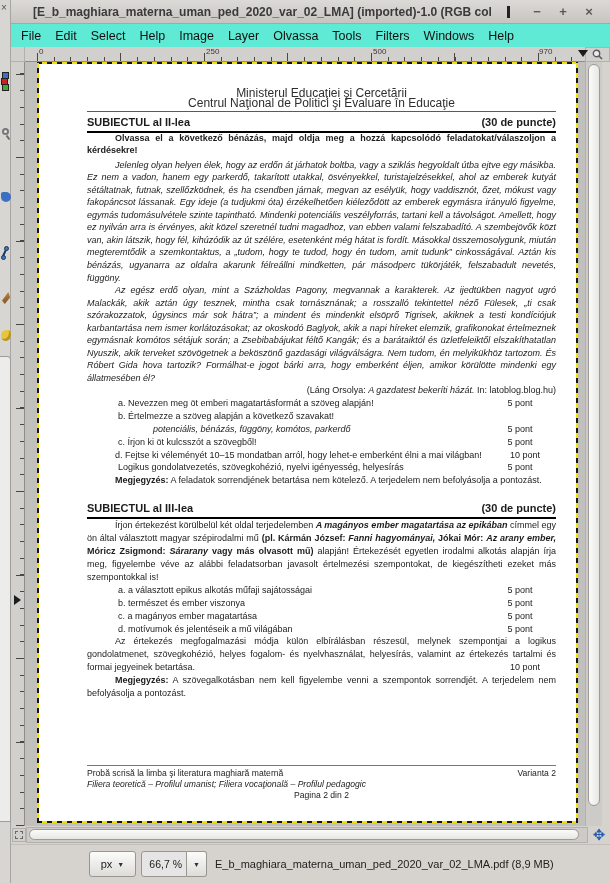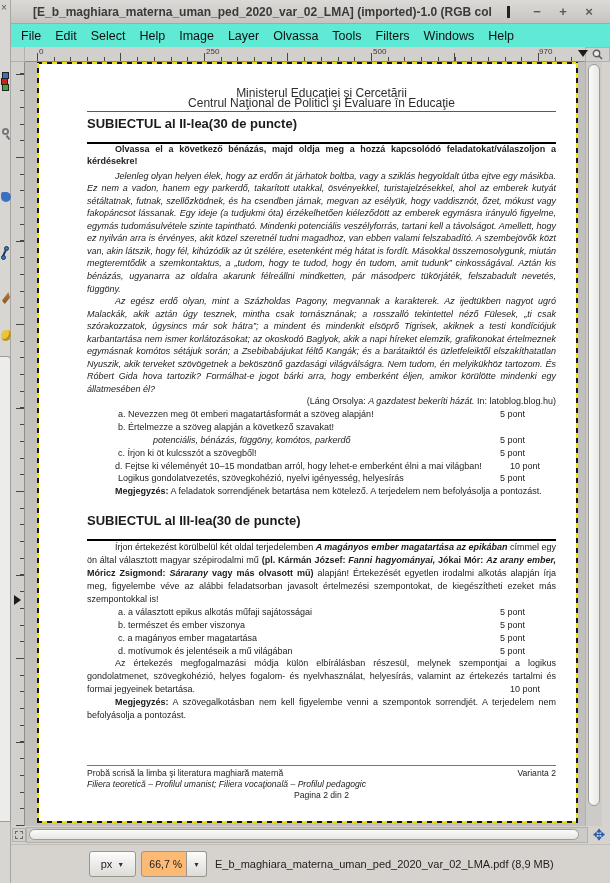--- a/index.html
+++ b/index.html
@@ -56,29 +56,29 @@
 
   
   .page { position:absolute; left:12px; top:0; width:541px; height:761px; background:#fff; overflow:hidden; }
   .lb { position:absolute; z-index:5; }
   .lb-h { height:2px; left:0; right:0; background:repeating-linear-gradient(90deg,#141414 0 5px,#f5e100 5px 10px); }
   .lb-v { width:2px; top:0; bottom:0; background:repeating-linear-gradient(0deg,#141414 0 5px,#f5e100 5px 10px); }
 
   .doc { position:relative; height:100%; padding:26px 22px 0 50px; color:#1c1c1c; font-size:9px; }
   .doc-header { text-align:center; font-size:12px; color:#2e2e2e; line-height:10px; }
   .doc-rule { border-top:1px solid #5a5a5a; margin:3px 0 4px; }
-  .subject-row { display:flex; font-weight:bold; font-size:13px; border-bottom:2px solid #000; padding-bottom:11px; margin-top:2px; }
+  .subject-row { display:flex; justify-content:space-between; font-weight:bold; font-size:11px; border-bottom:2px solid #000; padding-bottom:3px; margin-top:2px; }
   .intro { font-weight:bold; text-align:justify; text-indent:28px; line-height:11.8px; margin-bottom:2px; }
   .body-par { font-style:italic; text-align:justify; text-indent:28px; line-height:12.55px; }
   .attribution { text-align:right; line-height:12.5px; }
   .attribution .it { font-style:italic; }
   .task-row { display:flex; line-height:12.9px; }
   .task-text { flex:1; padding-left:31px; }
   .task-text.words { padding-left:66px; font-style:italic; }
-  .task-pts { min-width:56px; text-align:left; padding-right:16px; }
+  .task-pts { min-width:56px; text-align:center; padding-right:16px; }
   .jpar { text-align:justify; text-indent:28px; line-height:12.9px; }
   .jpar .pts-float { float:right; font-style:normal; margin-right:16px; }
   .note b { font-weight:bold; }
   .s3-gap { height:13px; }
   .seg-b { font-weight:bold; } .seg-bi { font-weight:bold; font-style:italic; }
   .doc-footer { position:absolute; left:50px; right:22px; bottom:22px; font-size:8.6px; line-height:11px; }
   .doc-footer .rule { border-top:1px solid #777; margin-bottom:2px; }
   .foot-row1 { display:flex; justify-content:space-between; }
   .foot-it { font-style:italic; }
   .foot-center { text-align:center; }
@@ -87,21 +87,21 @@
   .hscroll-row { height:18px; display:flex; align-items:center; padding:1px 0; }
   .quickmask-btn { width:14px; height:14px; margin-left:1px; border:1px solid #b3b1ad; background:#d2d0cc; display:flex; align-items:center; justify-content:center; }
   .qm-inner { width:8px; height:8px; border:1px dashed #6a6865; }
   .h-scrollbar { flex:1; height:16px; background:#cdcbc7; border:1px solid #b3b1ad; padding:1px 2px; }
   .h-thumb { height:11px; width:99%; background:linear-gradient(#fbfbfa,#e8e7e4); border:1px solid #9d9b97; border-radius:6px; }
   .nav-cross-btn { width:22px; text-align:center; font-size:15px; color:#2a5db0; line-height:16px; }
 
   .statusbar { flex:1; display:flex; align-items:center; padding-left:78px; background:#d6d3cf; border-top:1px solid #c2bfbb; }
   .unit-btn { height:26px; width:47px; background:linear-gradient(#fcfcfb,#dddcd9); border:1px solid #989document69; border:1px solid #98968f; border-radius:3px; display:flex; align-items:center; justify-content:center; gap:5px; font-size:11px; color:#222; }
   .drop-arrow { font-size:7px; color:#333; }
-  .zoom-box { height:26px; width:46px; margin-left:5px; background:#fdba74; border:1px solid #98968f; border-radius:3px 0 0 3px; display:flex; align-items:center; justify-content:flex-end; padding-right:4px; font-size:10.5px; color:#222; }
+  .zoom-box { height:26px; width:46px; margin-left:5px; background:#e5e5e5; border:1px solid #98968f; border-radius:3px 0 0 3px; display:flex; align-items:center; justify-content:flex-end; padding-right:4px; font-size:10.5px; color:#222; }
   .zoom-drop { height:26px; width:20px; background:linear-gradient(#fcfcfb,#dddcd9); border:1px solid #98968f; border-left:none; border-radius:0 3px 3px 0; display:flex; align-items:center; justify-content:center; }
   .file-info { margin-left:8px; font-size:11px; color:#1e1e1e; white-space:nowrap; }
 </style>
 </head>
 <body>
 
 <div class="toolbox-sliver">
   <div class="tb-close">×</div>
   <div class="tb-icon" style="top:72px;">
     <span class="sw-sq" style="left:1px;top:0;background:#3c6fc8;"></span>

